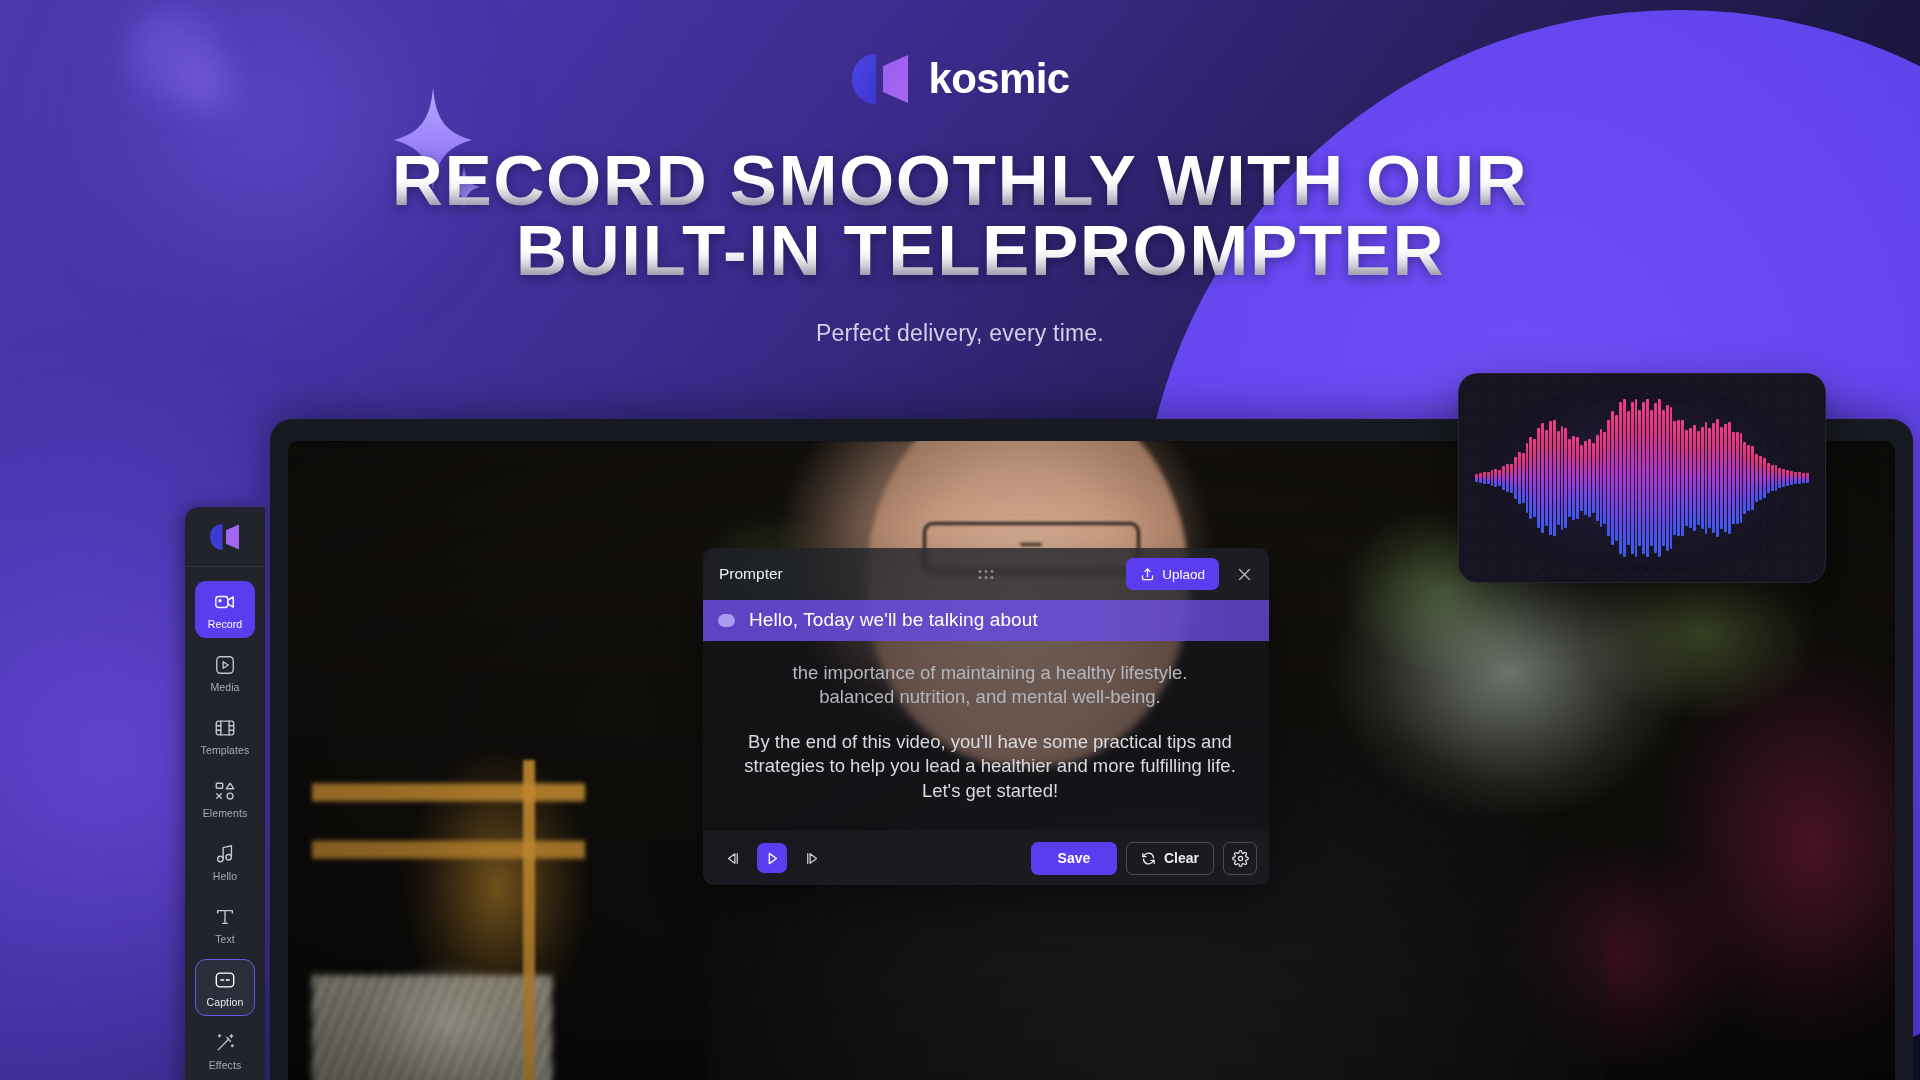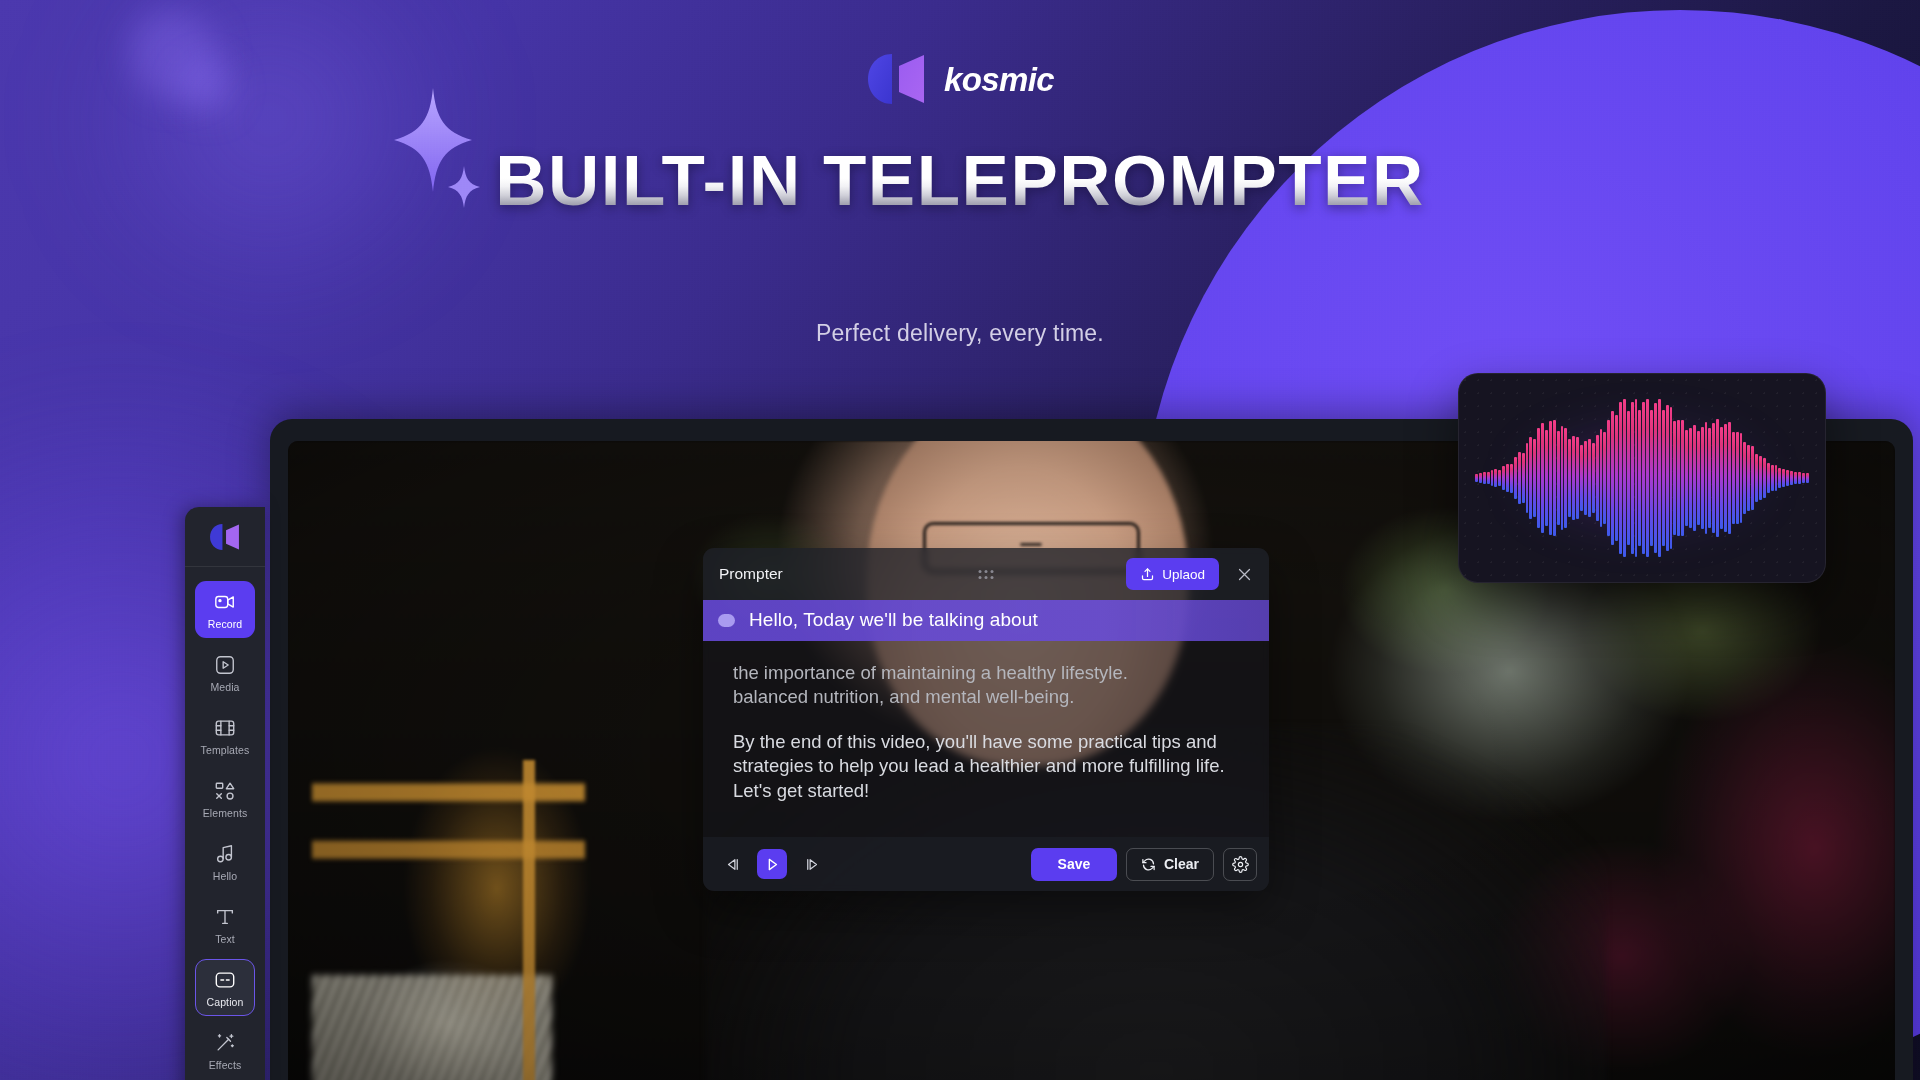--- a/index.html
+++ b/index.html
@@ -88,26 +88,25 @@
     position: absolute;
     left: 0; right: 0; top: 52px;
     display: flex;
     align-items: center;
     justify-content: center;
     gap: 16px;
     z-index: 8;
   }
   .logo-mark { position: relative; width: 62px; height: 54px; flex: none; }
   .logo-word {
-    font-size: 33px;
+    font-size: 42px;
     font-weight: 700;
     color: #ffffff;
     letter-spacing: -0.6px;
     line-height: 1;
-    font-style: italic;
   }
 
   .headline {
     position: absolute;
     left: 0; right: 0; top: 148px;
     text-align: center;
     z-index: 8;
     font-weight: 700;
     font-size: 71px;
     line-height: 0.93;
@@ -418,30 +417,30 @@
     width: 17px; height: 13px;
     border-radius: 7px;
     background: #a99bf0;
     flex: none;
   }
   .pr-line-active span {
     color: #ffffff;
     font-size: 19px;
     letter-spacing: 0.1px;
   }
-  .pr-paras { padding: 20px 22px 6px 30px; }
+  .pr-paras { padding: 20px 22px 6px 30px; text-align: center; }
   .pr-para {
     color: #b4b6bd;
     font-size: 18.5px;
     line-height: 1.32;
     margin-bottom: 20px;
     white-space: pre-line;
   }
   .pr-para.bright { color: #d9dbe1; }
-  .pr-para:last-child { margin-bottom: 22px; }
+  .pr-para:last-child { margin-bottom: 16px; }
 
   .pr-footer {
     height: 54px;
     background: rgba(26,28,35,0.88);
     display: flex;
     align-items: center;
     padding: 0 12px 0 14px;
     gap: 10px;
   }
   .tp-btn {
@@ -536,20 +535,21 @@
             <stop offset="100%" stop-color="#a966f2"></stop>
         </linearGradient>
       </defs>
       <path d="M26 2 C12 2 2 13 2 27 C2 41 12 52 26 52 Z" fill="url(#lgA)"></path>
       <path d="M58 3 L58 51 L33 40 L33 14 Z" fill="url(#lgB)"></path>
     </svg>
     <div class="logo-word">kosmic</div>
   </div>
 
   <h1 class="headline">
+    <span class="headline-line">RECORD SMOOTHLY WITH OUR</span>
     <span class="headline-line">BUILT-IN TELEPROMPTER</span>
   </h1>
   <div class="subtitle">Perfect delivery, every time.</div>
 
   <div class="wave-card">
     <div class="wave-glow"></div>
     <div class="wave-bars" id="waveBars">
         <div class="wave-bar" style="height: 8.22794px;"></div>
         <div class="wave-bar" style="height: 10.9287px;"></div>
         <div class="wave-bar" style="height: 12.0471px;"></div>

